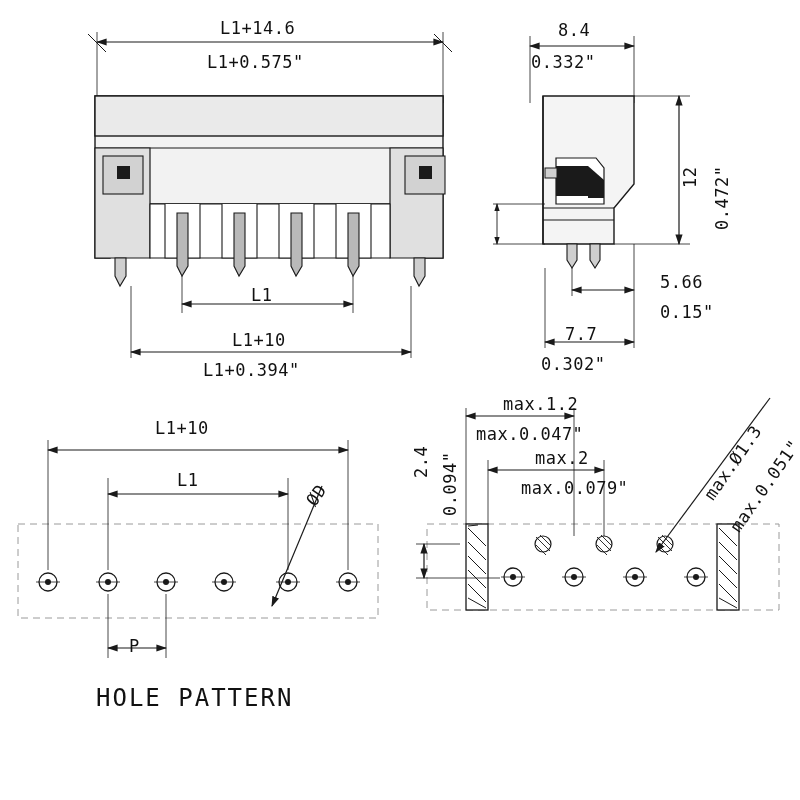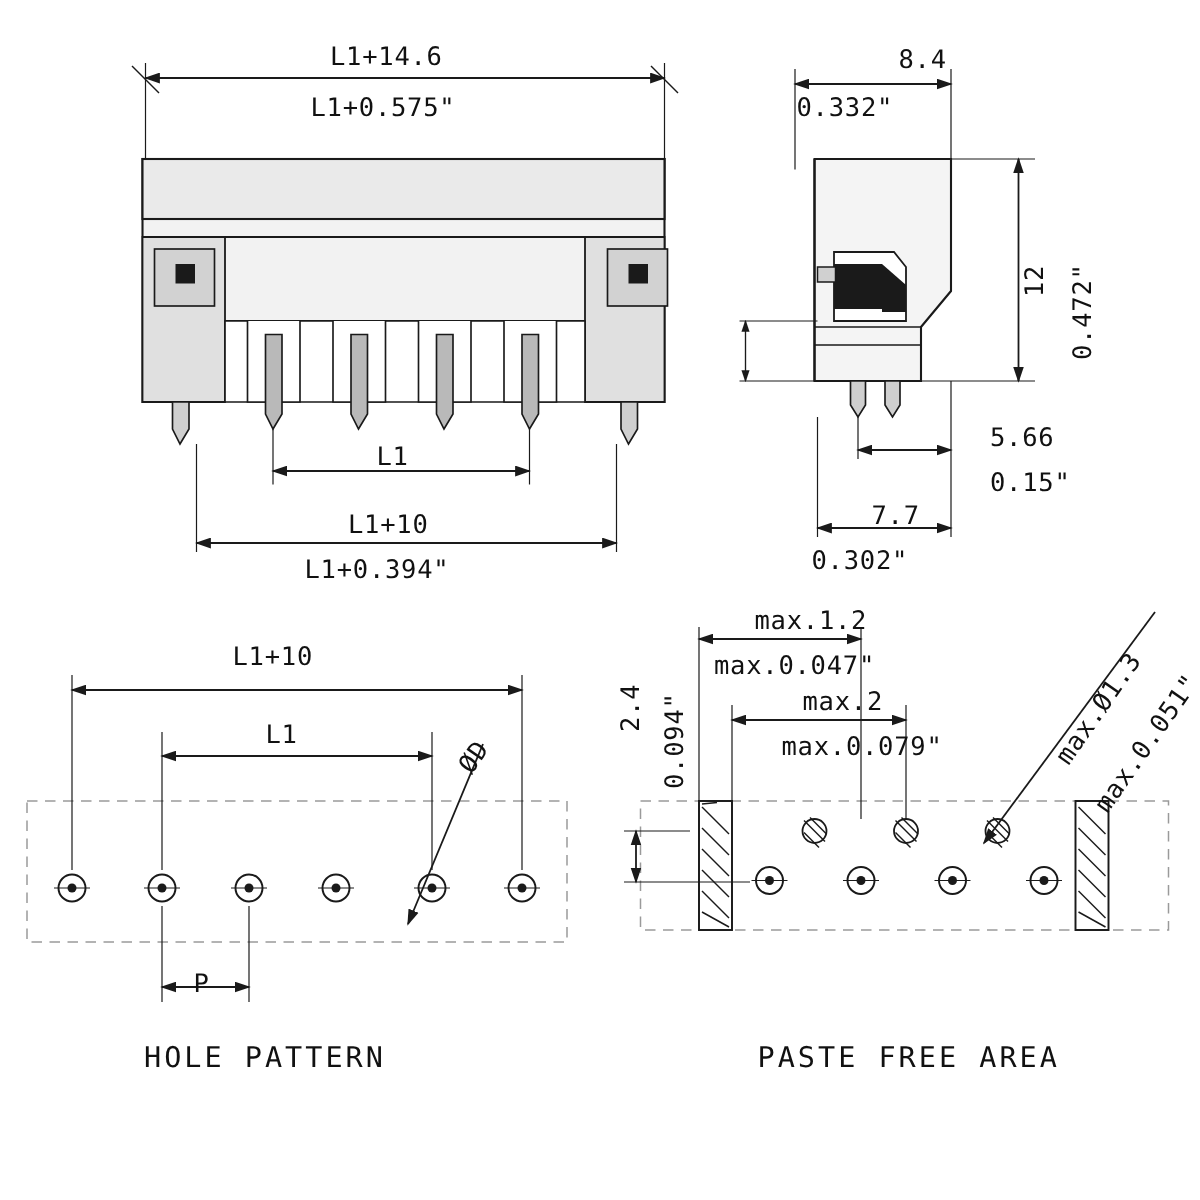--- a/index.html
+++ b/index.html
@@ -4,31 +4,31 @@
 <style>
   html,body{margin:0;padding:0;}
   body{
     width:800px;height:800px;
     background:#ffffff;
     font-family:"DejaVu Sans Mono", monospace;
     color:#1a1a1a;
     position:relative;
     overflow:hidden;
   }
-  .stage{position:absolute;left:0;top:18px;width:800px;height:584px;}
+  .stage{position:absolute;left:0;top:8px;width:800px;height:584px;}
   svg{position:absolute;left:0;top:0;width:800px;height:800px;}
   .lbl{
     position:absolute;
     font-family:"DejaVu Sans Mono", monospace;
     font-size:17px;
     letter-spacing:0.5px;
     color:#111;
     white-space:nowrap;
   }
-  .lbl.title{font-size:19px;letter-spacing:2px;}
+  .lbl.title{font-size:24px;letter-spacing:2px;}
   .rot90{transform-origin:0 0;transform:rotate(-90deg);}
   .rot45{transform-origin:0 0;transform:rotate(-55deg);}
 </style>
 </head>
 <body>
 
 <div class="stage">
 
 <svg viewBox="0 0 800 800" xmlns="http://www.w3.org/2000/svg">
   <defs>
@@ -243,38 +243,37 @@
 
   </g>
 </svg>
 
 <div class="lbl" style="left:220px;top:10px;">L1+14.6</div>
 <div class="lbl" style="left:207px;top:44px;">L1+0.575"</div>
 <div class="lbl" style="left:251px;top:277px;">L1</div>
 <div class="lbl" style="left:232px;top:322px;">L1+10</div>
 <div class="lbl" style="left:203px;top:352px;">L1+0.394"</div>
 
-<div class="lbl" style="left:558px;top:12px;margin-left:41px;">8.4</div>
+<div class="lbl" style="left:558px;top:12px;">8.4</div>
 <div class="lbl" style="left:531px;top:44px;">0.332"</div>
 <div class="lbl rot90" style="left:680px;top:180px;">12</div>
 <div class="lbl rot90" style="left:712px;top:222px;">0.472"</div>
 <div class="lbl" style="left:660px;top:264px;">5.66</div>
 <div class="lbl" style="left:660px;top:294px;">0.15"</div>
-<div class="lbl" style="left:565px;top:316px;margin-left:16px;">7.7</div>
+<div class="lbl" style="left:565px;top:316px;">7.7</div>
 <div class="lbl" style="left:541px;top:346px;">0.302"</div>
 
 <div class="lbl" style="left:155px;top:410px;">L1+10</div>
 <div class="lbl" style="left:177px;top:462px;">L1</div>
 <div class="lbl" style="left:129px;top:628px;">P</div>
 <div class="lbl rot45" style="left:302px;top:490px;">ØD</div>
 <div class="lbl title" style="left:96px;top:676px;">HOLE PATTERN</div>
 
 <div class="lbl" style="left:503px;top:386px;">max.1.2</div>
 <div class="lbl" style="left:476px;top:416px;">max.0.047"</div>
 <div class="lbl" style="left:535px;top:440px;text-align:center;">max.2</div>
 <div class="lbl" style="left:521px;top:470px;">max.0.079"</div>
 <div class="lbl rot90" style="left:411px;top:470px;">2.4</div>
 <div class="lbl rot90" style="left:440px;top:508px;">0.094"</div>
 <div class="lbl rot45" style="left:700px;top:484px;">max.Ø1.3</div>
 <div class="lbl rot45" style="left:726px;top:516px;">max.0.051"</div>
-<div class="lbl title" style="left:505px;top:676px;">PASTE FREE AREA</div>
 
 </div>
 
 </body></html>

